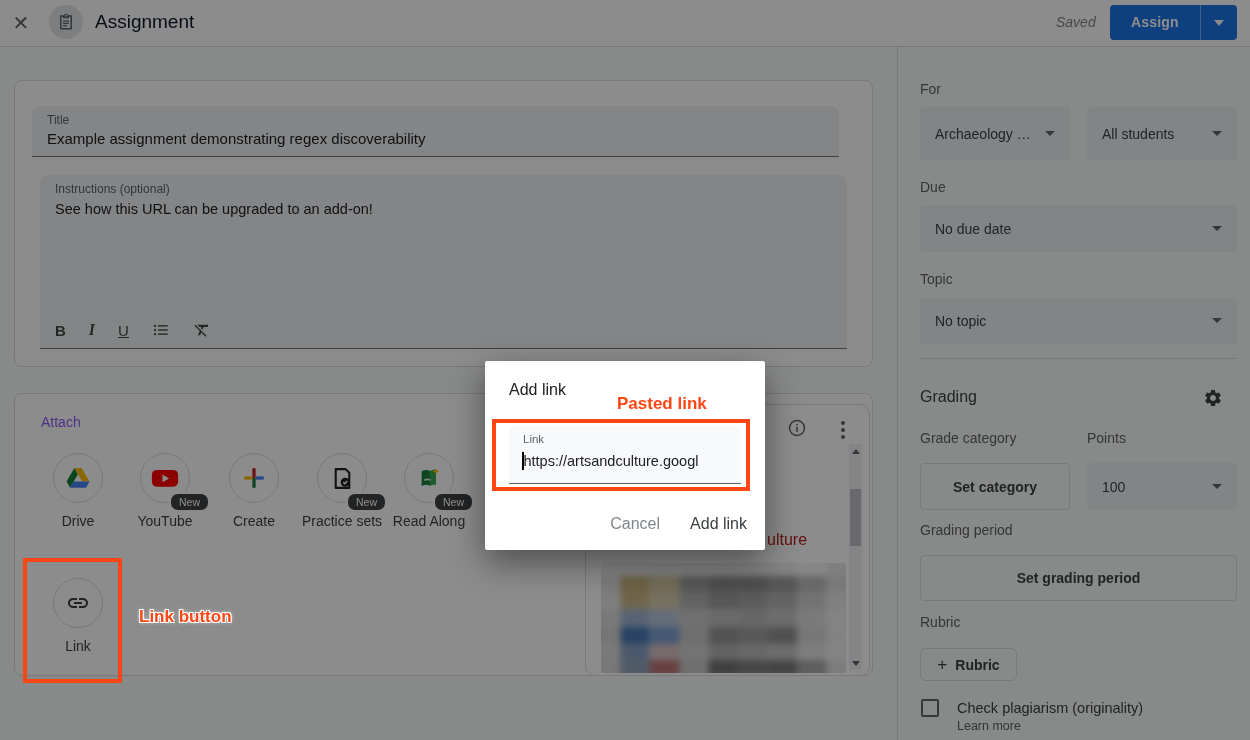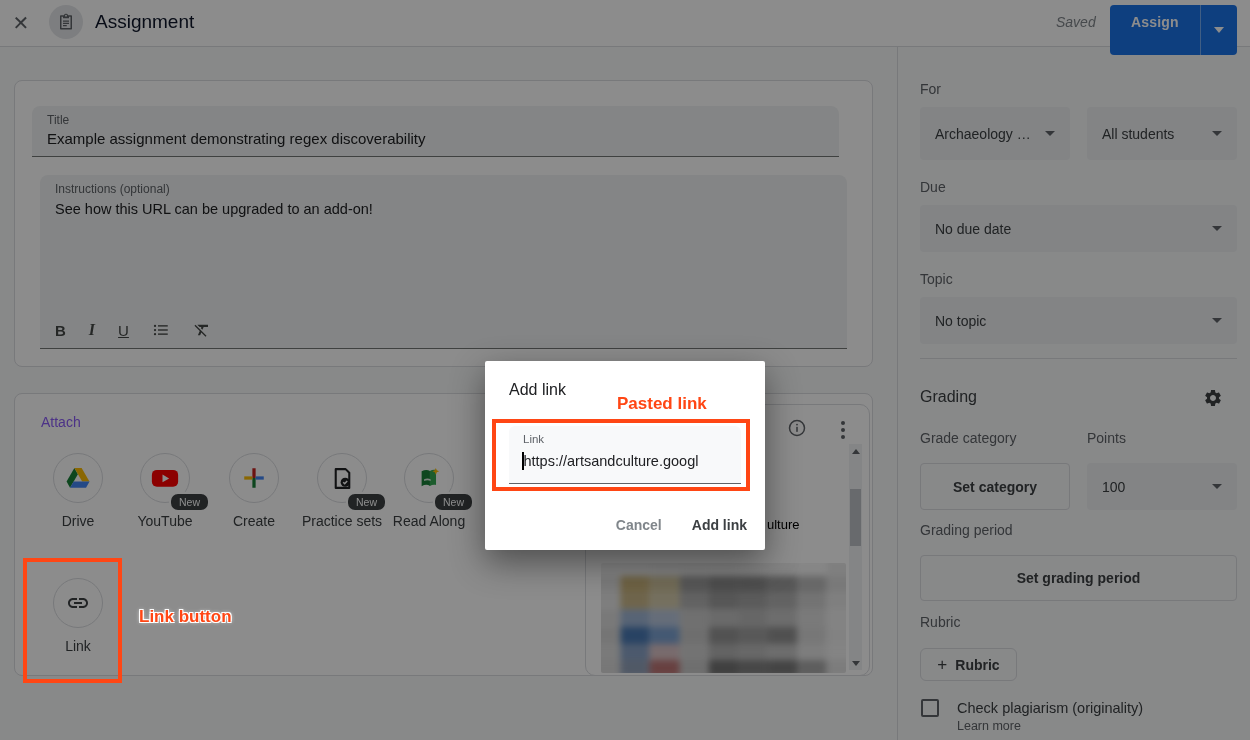--- a/index.html
+++ b/index.html
@@ -6,21 +6,21 @@
   *{box-sizing:border-box;margin:0;padding:0}
   body{background:#555;font-family:"Liberation Sans",sans-serif}
   .stage{position:relative;width:1250px;height:740px;background:#f8f9fa;overflow:hidden;font-family:"Liberation Sans",sans-serif}
 
   
   .topbar{position:absolute;left:0;top:0;width:1250px;height:47px;background:#fff;border-bottom:1px solid #dadce0;z-index:1}
   .close-x{position:absolute;left:8px;top:10px;width:26px;height:26px;font-size:20px;color:#5f6368;display:flex;align-items:center;justify-content:center;cursor:pointer}
   .type-badge{position:absolute;left:49px;top:5px;width:34px;height:34px;border-radius:50%;background:#e4e6e9;display:flex;align-items:center;justify-content:center}
   .topbar-title{position:absolute;left:95px;top:11px;font-size:19px;color:#0f172a}
   .saved{position:absolute;left:1056px;top:14px;font-size:14px;font-style:italic;color:#80868b}
-  .assign-btn{position:absolute;left:1110px;top:5px;height:50px;background:var(--accent);border-radius:4px;color:#fff;display:flex;cursor:pointer}
+  .assign-btn{position:absolute;left:1110px;top:5px;height:35px;background:var(--accent);border-radius:4px;color:#fff;display:flex;cursor:pointer}
   .assign-main{padding:0 21px;line-height:35px;font-size:14px;font-weight:bold;letter-spacing:.2px}
   .assign-sep{width:1px;background:rgba(255,255,255,.4)}
   .assign-caret{width:36px;display:flex;align-items:center;justify-content:center}
   .caret-down{width:0;height:0;border-left:5px solid transparent;border-right:5px solid transparent;border-top:6px solid #fff}
 
   
   .card{position:absolute;background:#fff;border:1px solid #dadce0;border-radius:8px}
   .form-card{left:14px;top:80px;width:859px;height:287px}
   .field{position:absolute;background:#f1f3f4;border-radius:8px 8px 0 0;border-bottom:1px solid #747775}
   .title-field{left:17px;top:25px;width:807px;height:51px}
@@ -46,21 +46,21 @@
   .preview-pane{position:absolute;left:570px;top:10px;width:285px;height:272px;border:1px solid #dadce0;border-radius:10px;background:#fff}
   .info-ic{position:absolute;right:62px;top:13px;width:20px;height:20px;cursor:pointer}
   .kebab{position:absolute;right:22px;top:14px;display:flex;flex-direction:column;gap:3px;cursor:pointer;padding:2px}
   .kebab i{width:4px;height:4px;border-radius:50%;background:#5f6368}
   .pv-scroll{position:absolute;right:7px;top:39px;width:13px;height:226px;background:#f1f3f4}
   .pv-arrow{position:absolute;left:0;width:13px;height:14px;display:flex;align-items:center;justify-content:center;cursor:pointer}
   .pv-arrow.up{top:0}.pv-arrow.down{bottom:0}
   .tri-up{width:0;height:0;border-left:4px solid transparent;border-right:4px solid transparent;border-bottom:5px solid #5f6368}
   .tri-dn{width:0;height:0;border-left:4px solid transparent;border-right:4px solid transparent;border-top:5px solid #5f6368}
   .pv-thumb{position:absolute;left:1px;top:45px;width:11px;height:57px;background:#bdc1c6;cursor:pointer}
-  .pv-frag{position:absolute;left:181px;top:112px;font-size:13px;color:#000000}
+  .pv-frag{position:absolute;left:181px;top:126px;font-size:16px;color:#b91c1c}
   .mosaic-clip{position:absolute;left:15px;top:158px;width:245px;height:110px;overflow:hidden;border-radius:2px}
   .mosaic-grid{display:grid;grid-template-columns:repeat(9,1fr);grid-auto-rows:1fr;width:100%;height:100%;filter:blur(3px);transform:scale(1.08)}
 
   
   .sb-divider{position:absolute;left:897px;top:47px;width:1px;height:693px;background:#dadce0}
   .sb-label{position:absolute;font-size:14px;color:#5f6368}
   .sb-select{position:absolute;background:#eef0f2;border-radius:4px;display:flex;align-items:center;justify-content:space-between;padding:0 15px;font-size:14px;color:#3c4043;cursor:pointer}
   .sb-arrow{width:0;height:0;border-left:5px solid transparent;border-right:5px solid transparent;border-top:5px solid #5f6368}
   .sb-btn{position:absolute;border:1px solid #dadce0;border-radius:4px;background:transparent;display:flex;align-items:center;justify-content:center;font-size:14px;font-weight:bold;color:#3c4043;cursor:pointer}
   .sb-hr{position:absolute;left:920px;top:358px;width:317px;height:1px;background:#dadce0}
@@ -72,21 +72,21 @@
 
   
   .scrim{position:absolute;inset:0;background:var(--scrim);z-index:40}
   .modal{position:absolute;left:485px;top:361px;width:280px;height:189px;background:#fff;border-radius:2px;box-shadow:0 12px 34px rgba(0,0,0,.45);z-index:50}
   .modal-title{position:absolute;left:24px;top:20px;font-size:16px;font-weight:500;color:#202124}
   .modal-input{position:absolute;left:24px;top:65px;width:232px;height:58px;background:#f8f9fa;border-bottom:1px solid #5f6368;border-radius:6px 6px 0 0;cursor:text}
   .modal-input .flabel{position:absolute;left:14px;top:7px;font-size:11.5px;color:#5f6368}
   .mi-valrow{position:absolute;left:13px;top:26px;width:212px;display:flex;align-items:center;overflow:hidden}
   .mi-cursor{width:1.5px;height:18px;background:#000;flex:none}
   .mi-value{font-size:14.5px;color:#202124;white-space:nowrap}
-  .modal-actions{position:absolute;right:18px;bottom:17px;display:flex;gap:30px;font-size:14px;font-weight:bold}
+  .modal-actions{position:absolute;right:18px;bottom:17px;display:flex;gap:30px;font-size:16px;font-weight:normal}
   .btn-cancel{color:#80868b;cursor:pointer}
   .btn-confirm{color:#3c4043;cursor:pointer}
   .ann-box{position:absolute;border:4px solid var(--ann);z-index:60}
   .ann-box.input-ring{left:492px;top:419px;width:258px;height:72px}
   .ann-box.linkbtn-ring{left:23px;top:558px;width:99px;height:125px}
   .ann-text{position:absolute;z-index:60;font-size:17px;font-weight:bold;color:var(--ann);
     text-shadow:-1px -1px 0 #fff,1px -1px 0 #fff,-1px 1px 0 #fff,1px 1px 0 #fff,0 0 4px #fff}
   .ann-pasted{left:617px;top:394px}
   .ann-linkbtn{left:139px;top:607px}
 </style>

